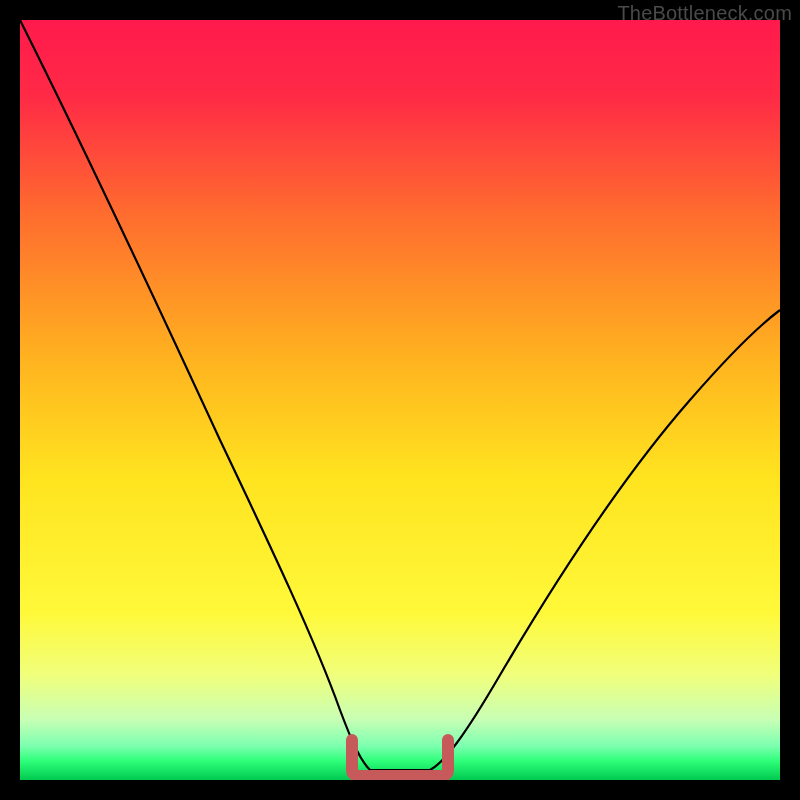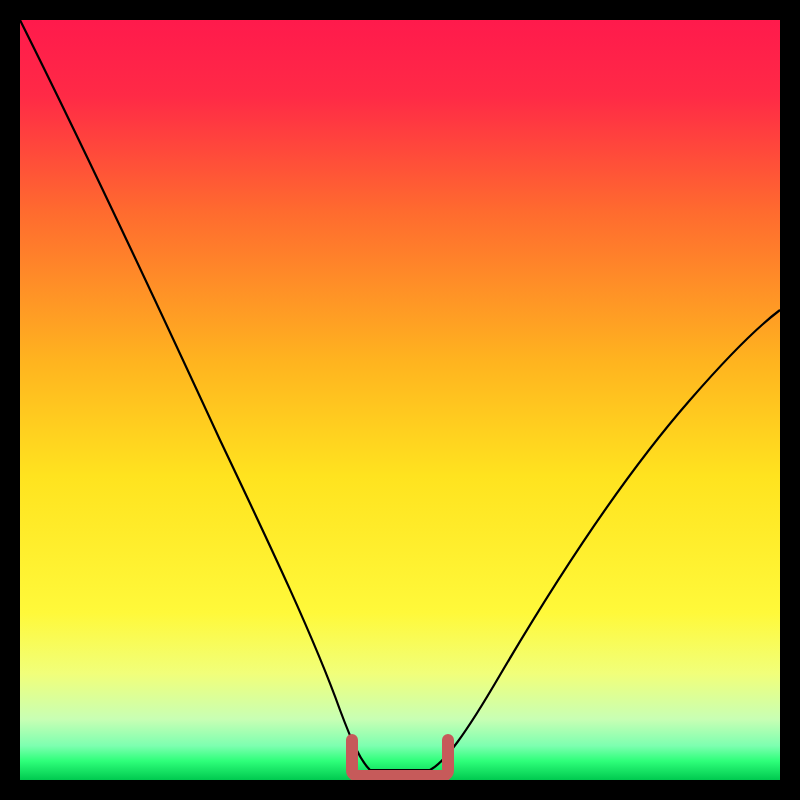--- a/index.html
+++ b/index.html
@@ -83,14 +83,15 @@
       <path d="M 332 720
                L 332 750
                Q 332 756 340 756
                L 420 756
                Q 428 756 428 750
                L 428 720" fill="none" stroke="#c65a5a" stroke-width="12" stroke-linecap="round" stroke-linejoin="round"></path>
     </svg>
 
   </div>
 
+  <div class="watermark">TheBottleneck.com</div>
 
 </div>
 
 </body></html>

